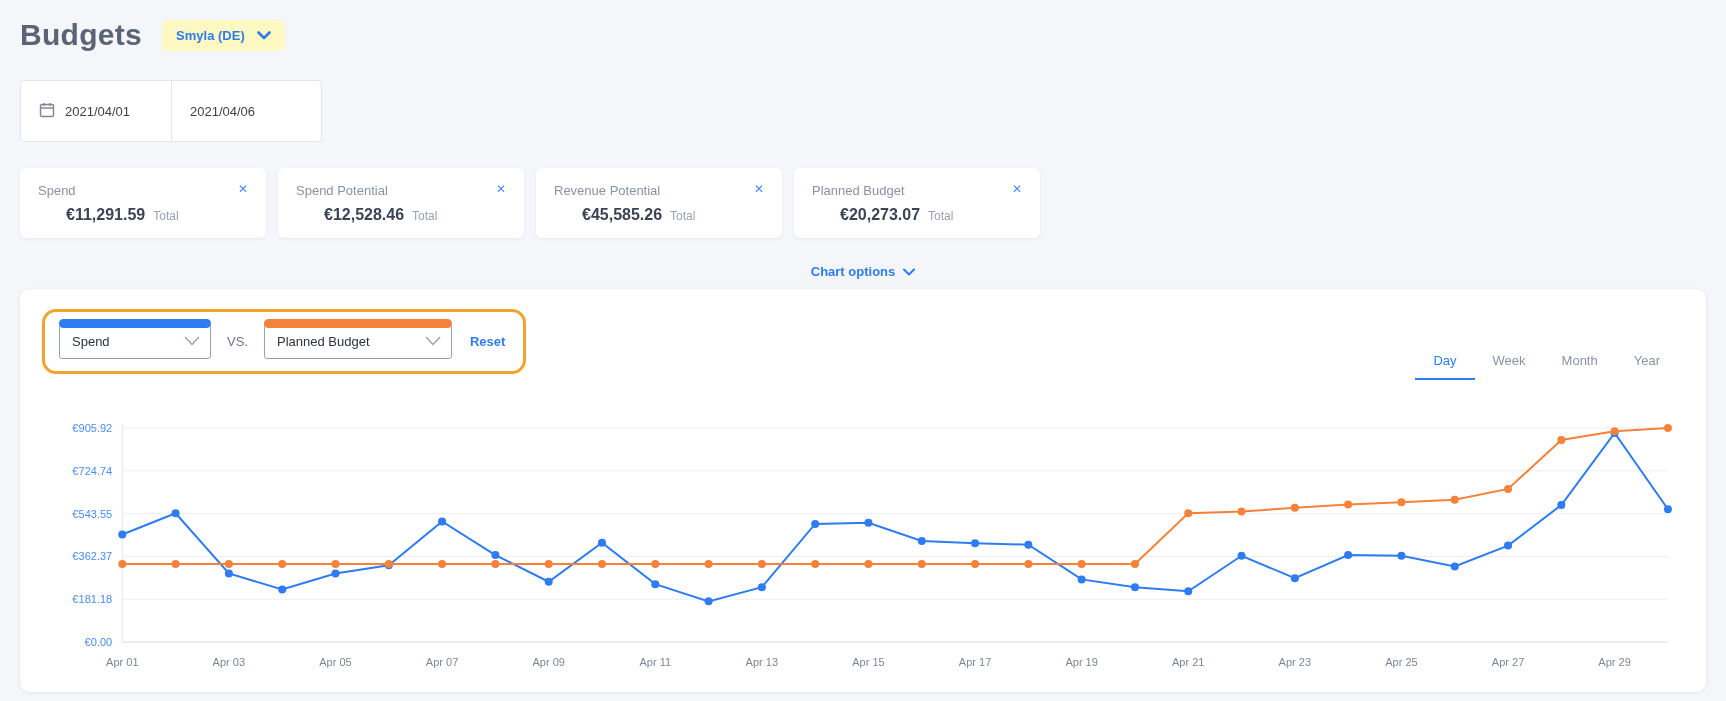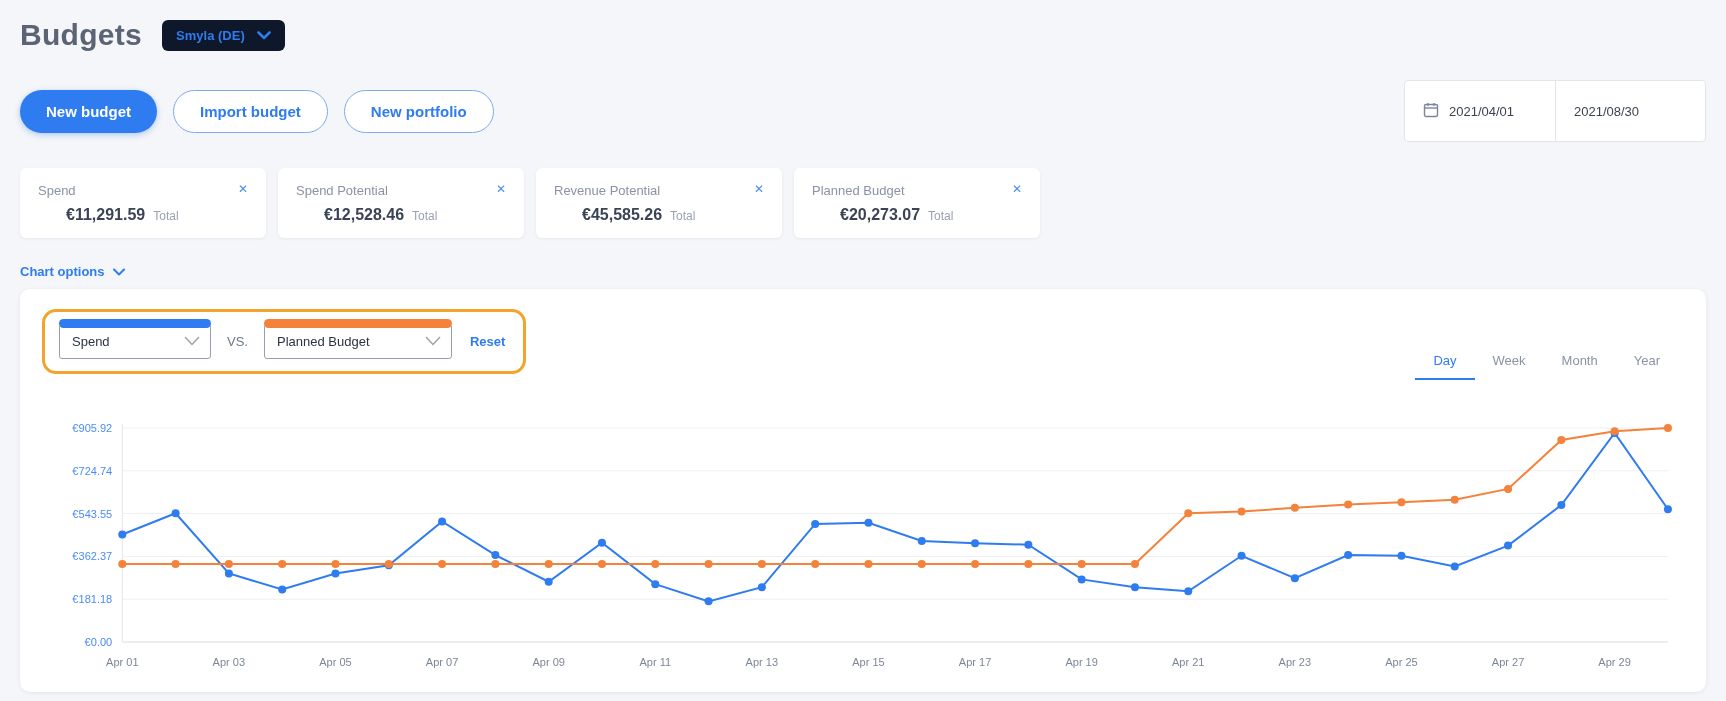--- a/index.html
+++ b/index.html
@@ -10,21 +10,21 @@
     color:#3b4454;
     overflow:hidden;
   }
   .page { padding:14px 20px 0 20px; }
 
   
   .header-row { display:flex; align-items:center; gap:20px; margin-top:4px; }
   .page-title { font-size:30px; font-weight:700; color:#5a6474; letter-spacing:.3px; }
   .account-pill {
     display:flex; align-items:center; gap:12px;
-    background:#0f172a; border-radius:6px; padding:8px 14px;
+    background:#fef9c3; border-radius:6px; padding:8px 14px;
     color:#2e7cf0; font-size:13px; font-weight:700; cursor:pointer;
   }
 
   
   .toolbar-row { display:flex; justify-content:space-between; align-items:center; margin-top:28px; }
   .btn-group { display:flex; gap:16px; }
   .btn { border-radius:24px; font-size:15px; font-weight:700; padding:12px 26px; cursor:pointer; border:none; font-family:inherit; }
   .btn-primary { background:#2e7cf0; color:#fff; box-shadow:0 2px 6px rgba(46,124,240,.35); }
   .btn-outline { background:#fff; color:#2e7cf0; border:1px solid #7fa9ef; }
 
@@ -36,21 +36,21 @@
   .cards-row { display:flex; gap:12px; margin-top:26px; }
   .metric-card { width:246px; background:#fff; border-radius:6px; padding:15px 18px 14px; box-shadow:0 1px 3px rgba(25,39,70,.07); }
   .metric-top { display:flex; justify-content:space-between; align-items:flex-start; }
   .metric-label { font-size:13px; color:#8a93a3; }
   .metric-close { color:#4a8cf5; font-size:12px; cursor:pointer; line-height:1; }
   .metric-bottom { margin-top:8px; display:flex; align-items:baseline; gap:8px; }
   .metric-value { font-size:16px; font-weight:700; color:#3b4454;margin-left:28px; }
   .metric-suffix { font-size:12px; color:#9aa2b0; }
 
   
-  .chart-options-row { margin-top:26px; display:flex; justify-content:flex-start; }
+  .chart-options-row { margin-top:26px; display:flex; justify-content:center; }
   .chart-options { display:flex; align-items:center; gap:8px; color:#2e7cf0; font-size:13px; font-weight:700; cursor:pointer; }
 
   
   .chart-card { margin-top:10px; background:#fff; border-radius:10px; box-shadow:0 1px 4px rgba(25,39,70,.08); padding:20px 22px 12px; }
   .chart-controls { display:flex; justify-content:space-between; align-items:flex-start; }
   .compare-box { border:3px solid #f2a42c; border-radius:14px; padding:12px 18px 12px 14px; display:flex; align-items:center; gap:16px; }
   .dd { position:relative; }
   .dd-bar { position:absolute; top:-5px; left:0; right:0; height:9px; border-radius:5px; }
   .dd-bar.blue { background:#2e7cf0; }
   .dd-bar.orange { background:#f5823a; }
@@ -78,39 +78,34 @@
       <span>Smyla (DE)</span>
       <span>
         <svg width="14" height="9" viewBox="0 0 14 9">
             <path d="M1.5 1.5 L7 7 L12.5 1.5" fill="none" stroke="#2e7cf0" stroke-width="2.6" stroke-linecap="round" stroke-linejoin="round"></path>
           </svg>
       </span>
     </div>
   </div>
 
   <div class="toolbar-row">
-    <div class="btn-group">
-      <button class="btn btn-primary">New budget</button>
-      <button class="btn btn-outline">Import budget</button>
-      <button class="btn btn-outline">New portfolio</button>
-    </div>
     <div class="date-range">
       <div class="date-cell">
         <span>
           <svg width="16" height="16" viewBox="0 0 16 16">
               <rect x="1.5" y="2.5" width="13" height="12" rx="1.5" fill="none" stroke="#7c8698" stroke-width="1.4"></rect>
               <line x1="1.5" y1="6" x2="14.5" y2="6" stroke="#7c8698" stroke-width="1.4"></line>
               <line x1="5" y1="1" x2="5" y2="4" stroke="#7c8698" stroke-width="1.4"></line>
               <line x1="11" y1="1" x2="11" y2="4" stroke="#7c8698" stroke-width="1.4"></line>
             </svg>
         </span>
         <span>2021/04/01</span>
       </div>
       <div class="date-cell">
-        <span>2021/08/30</span>
+        <span>2021/04/06</span>
       </div>
     </div>
   </div>
 
   <div class="cards-row">
     <div class="metric-card">
       <div class="metric-top">
         <span class="metric-label">Spend</span>
         <span class="metric-close">✕</span>
       </div>

